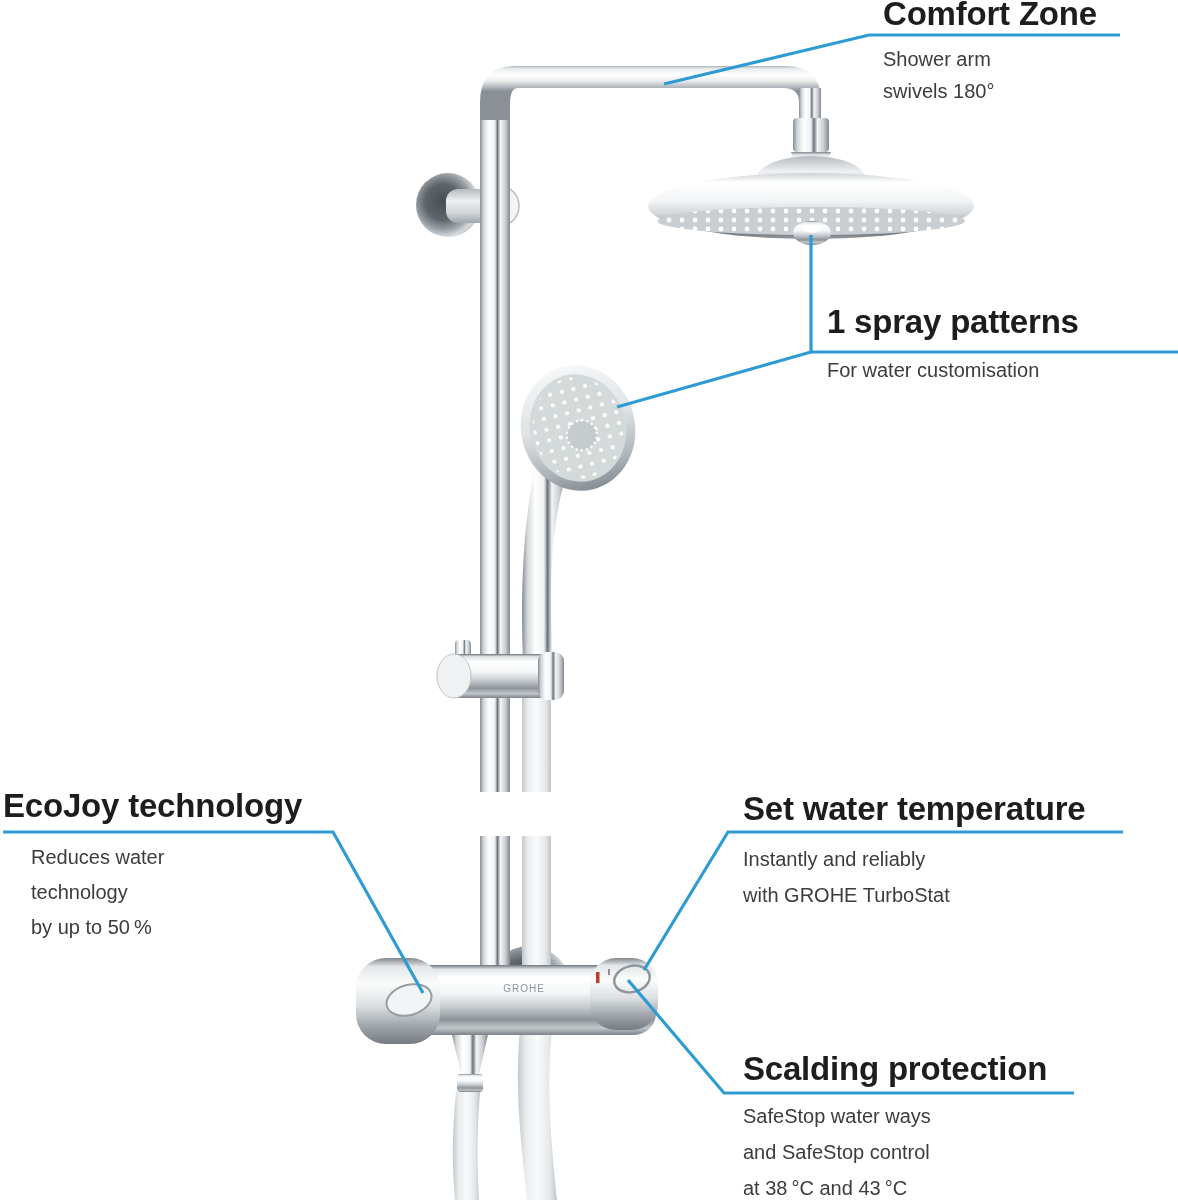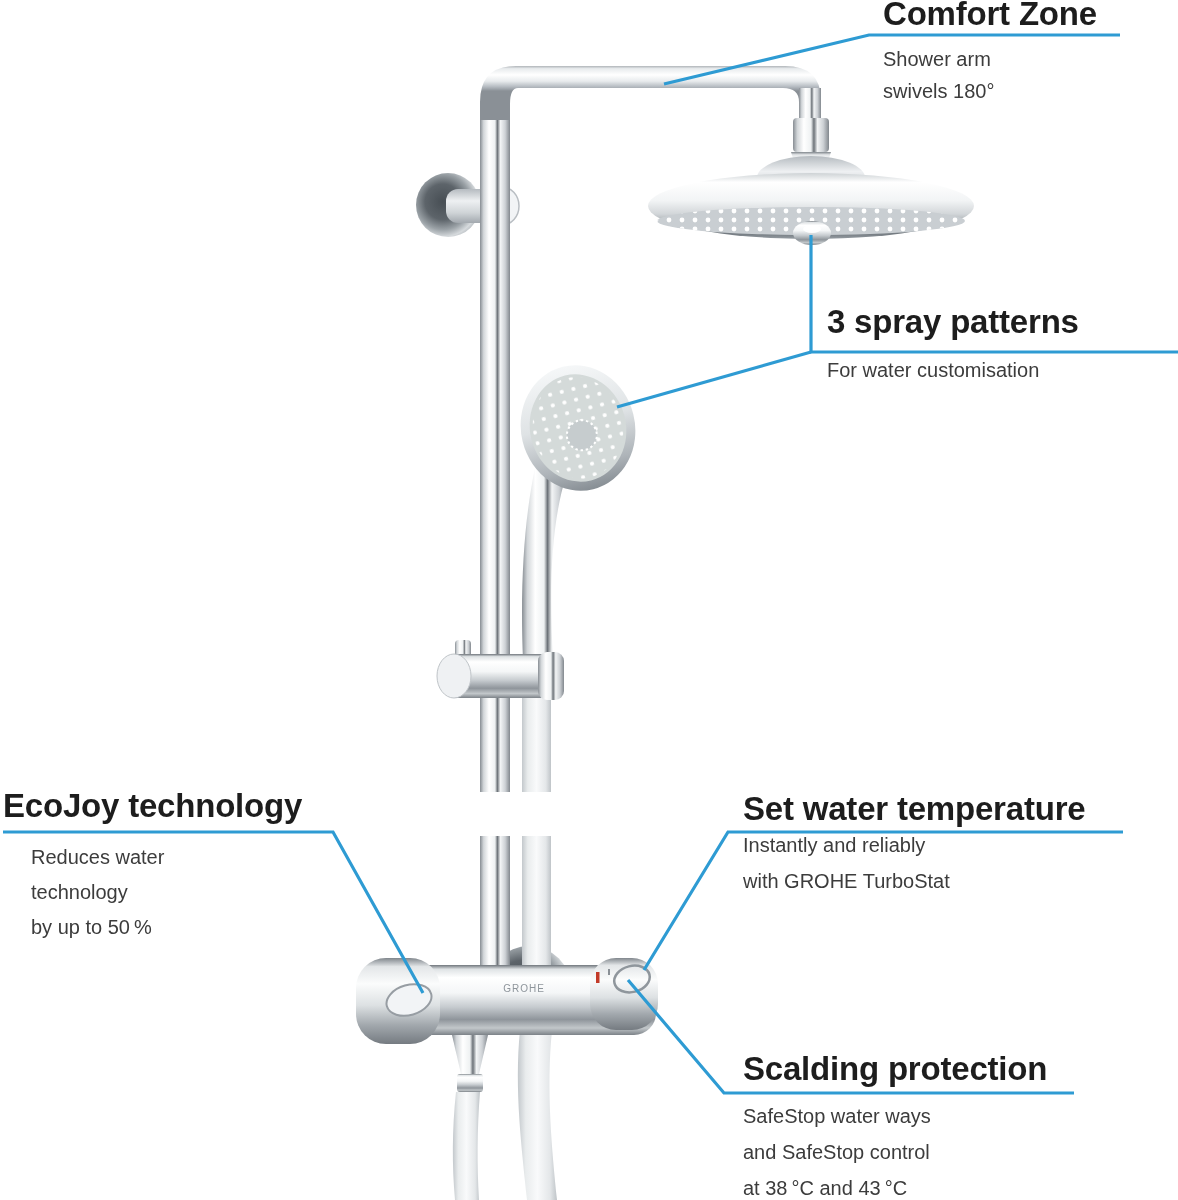--- a/index.html
+++ b/index.html
@@ -14,21 +14,21 @@
   .ann{position:absolute;white-space:nowrap;}
   .ann-title{
     font-size:33px;font-weight:700;line-height:36px;
     color:#1d1d1d;letter-spacing:-0.2px;
   }
   .ann-body{color:#3c3c3c;font-size:20px;font-weight:400;}
   .ann-body div{white-space:nowrap;}
   .b-comfort{margin-top:11px;line-height:32px;}
   .b-spray{margin-top:14px;line-height:33px;}
   .b-eco{margin-top:16px;line-height:35px;margin-left:28px;}
-  .b-temp{line-height:36px;}
+  .b-temp{margin-top:14px;line-height:36px;}
   .b-scald{margin-top:11px;line-height:36px;}
 </style>
 </head>
 <body>
 
 <div class="canvas">
 
   <svg class="art" width="1178" height="1200" viewBox="0 0 1178 1200">
     <defs>
       <linearGradient id="gPipeV" x1="0" y1="0" x2="1" y2="0">
@@ -191,21 +191,21 @@
 
   <div class="ann" style="left:883px;top:-4px">
     <div class="ann-title">Comfort Zone</div>
     <div class="ann-body b-comfort">
       <div>Shower arm</div>
       <div>swivels 180°</div>
     </div>
   </div>
 
   <div class="ann" style="left:827px;top:304px">
-    <div class="ann-title">3 spray patterns</div>
+    <div class="ann-title">1 spray patterns</div>
     <div class="ann-body b-spray">
       <div>For water customisation</div>
     </div>
   </div>
 
   <div class="ann" style="left:3px;top:788px">
     <div class="ann-title">EcoJoy technology</div>
     <div class="ann-body b-eco">
       <div>Reduces water</div>
       <div>technology</div>

